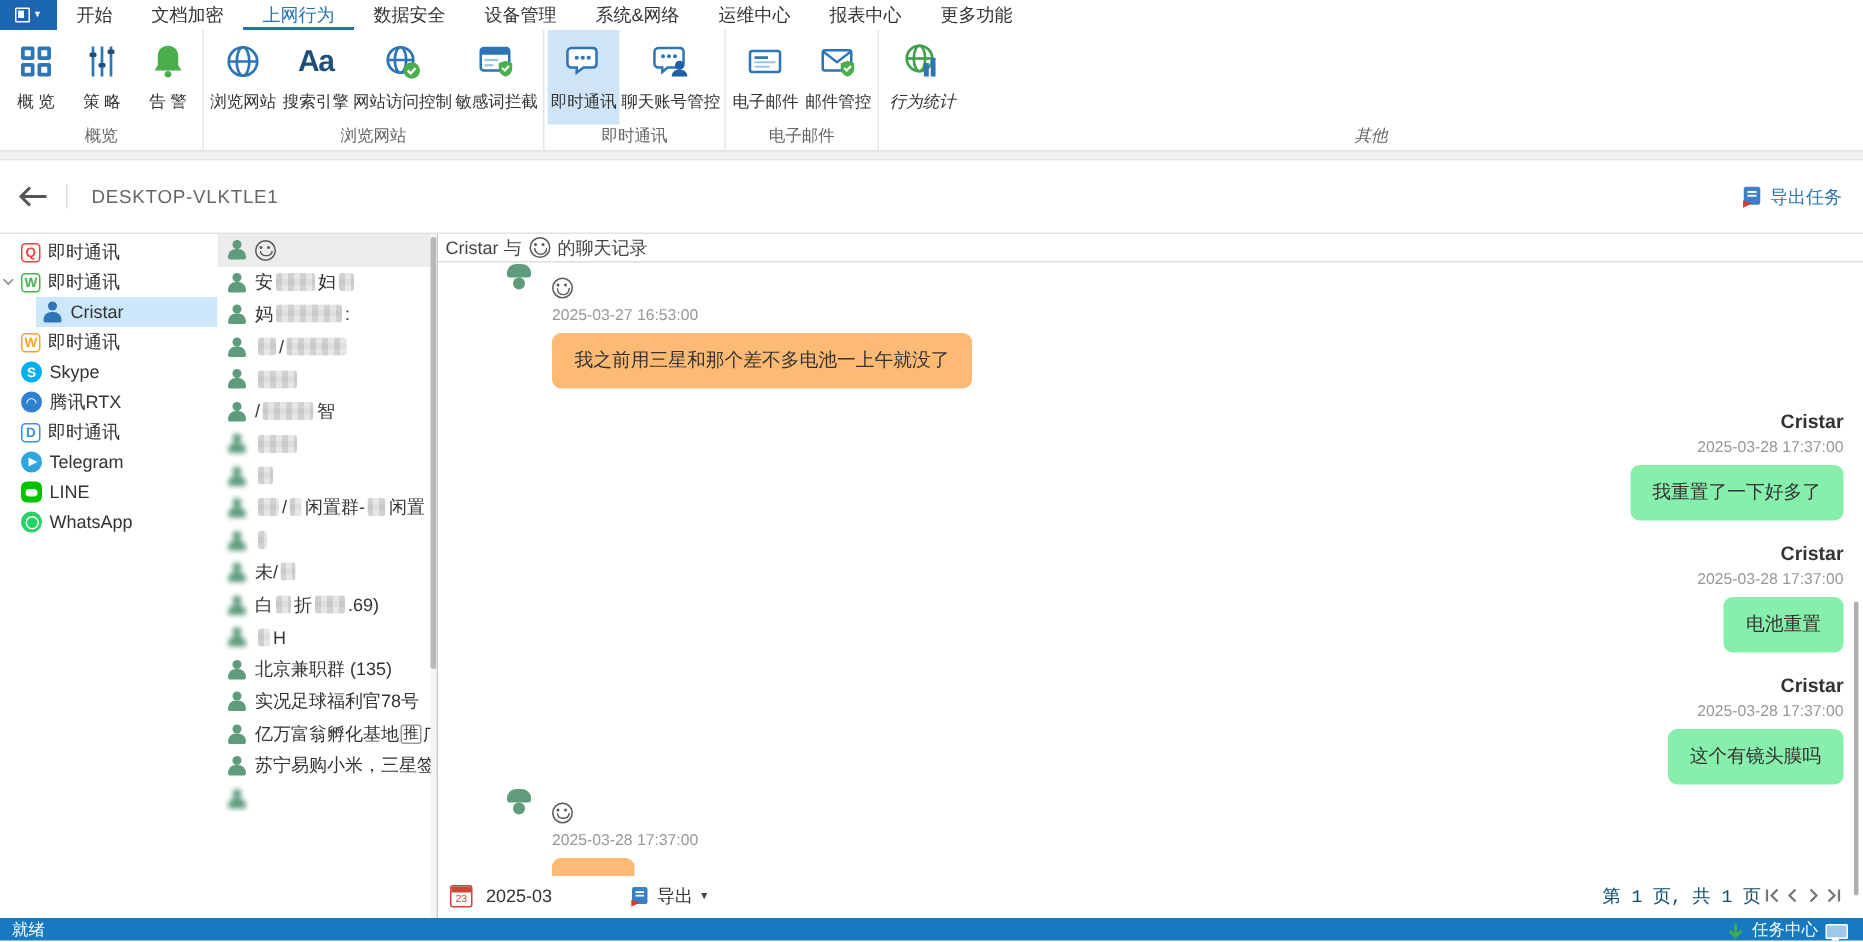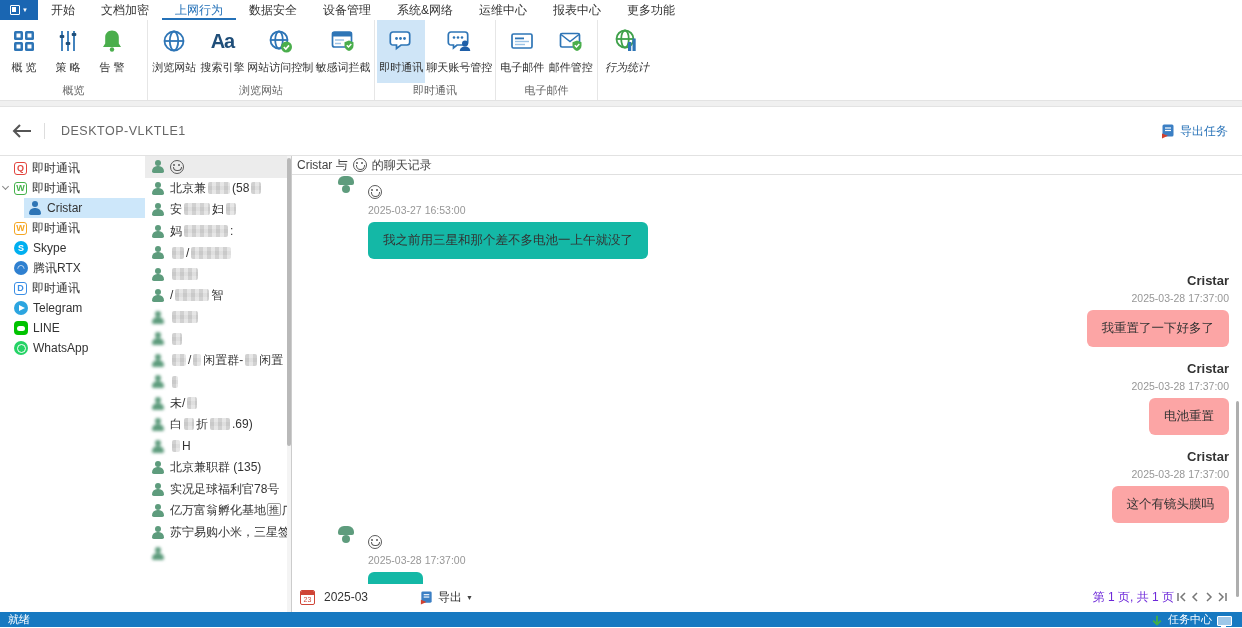--- a/index.html
+++ b/index.html
@@ -81,33 +81,33 @@
   .chat-header { height:19px; display:flex; align-items:center; gap:5px; padding-left:5px; font-size:12px; color:#444; border-bottom:1px solid #e0e0e0; }
   .msgs { position:absolute; top:20px; bottom:28px; left:0; right:0; padding:8px 13px 0 9px; overflow:hidden;margin-left:36px; }
   .msg { margin-bottom:11px; }
   .msg.left { display:flex; gap:13px; }
   .msg.left .avatar-col { width:18px; flex:none; padding-top:1px; }
   .msg.left .avatar-col .person { width:18px; height:18px; }
   .msg.left .avatar-col .person::before { left:5px; width:8px; height:8px; }
   .msg.left .avatar-col .person::after { width:16px; height:9px; }
   .msg .name-row { height:16px; display:flex; align-items:center; }
   .msg .time { font-size:10.5px; color:#979797; margin:4px 0 6px; }
-  .bubble { display:inline-block; max-width:560px; background:#14b8a6; border-radius:6px; padding:10px 15px; font-size:12.5px; color:#333; line-height:1.35; }
+  .bubble { display:inline-block; max-width:560px; background:#fdba74; border-radius:6px; padding:10px 15px; font-size:12.5px; color:#333; line-height:1.35; }
   .msg.right { text-align:right; margin-top:14px; }
   .msg.right .name { font-size:13px; font-weight:bold; color:#333; }
-  .msg.right .bubble { background:#fca5a5; text-align:left; }
+  .msg.right .bubble { background:#86efac; text-align:left; }
 
   
   .chat-footer { position:absolute; bottom:0; left:0; right:0; height:28px; display:flex; align-items:center; padding:0 12px 2px 8px; gap:9px; }
   .cal-icon { width:15px; height:15px; border:1px solid #cf4436; border-radius:2px; position:relative; display:flex; align-items:flex-end; justify-content:center; font-size:7px; color:#cf4436; cursor:pointer; padding-bottom:1px; }
   .cal-icon::before { content:""; position:absolute; top:0; left:0; right:0; height:4px; background:#cf4436; border-radius:1px 1px 0 0; }
   .month-text { color:#333; cursor:pointer; }
   .export-btn { display:flex; align-items:center; gap:4px; cursor:pointer; margin-left:42px; }
   .caret-down { font-size:7px; color:#444; }
-  .pager { margin-left:auto; display:flex; align-items:center; color:#6d28d9; }
+  .pager { margin-left:auto; display:flex; align-items:center; color:#0c4a6e;font-family:Liberation Mono, monospace; }
   .pg-ic { cursor:pointer; display:flex; }
   .chat-scroll { position:absolute; right:3px; top:245px; width:3px; height:196px; background:#aeaeae; border-radius:2px; }
 
   
   .statusbar { height:15px; background:#1779c1; display:flex; align-items:center; color:#fff; font-size:11px; padding:0 8px; }
   .sb-right { margin-left:auto; display:flex; align-items:flex-end; gap:5px; margin-right:4px; cursor:pointer; }
   .mon-ic { width:13px; height:11px; position:relative; }
   .mon-ic::before { content:""; position:absolute; top:0; left:0; width:13px; height:8px; border:1.2px solid #fff; border-radius:1px; background:#9ec7e8; }
   .mon-ic::after { content:""; position:absolute; bottom:0; left:4px; width:5px; height:2px; background:#fff; }
   svg { display:block; }
@@ -125,21 +125,21 @@
   <div class="tab selected">上网行为</div>
   <div class="tab">数据安全</div>
   <div class="tab">设备管理</div>
   <div class="tab">系统&amp;网络</div>
   <div class="tab">运维中心</div>
   <div class="tab">报表中心</div>
   <div class="tab">更多功能</div>
 </div>
 
 <div class="ribbon">
-  <div class="rgroup" style="width:148px">
+  <div class="rgroup" style="width:136px">
     <div class="rbtns">
       <div class="rbtn">
         <span class="ric">
           <svg width="26" height="26" viewBox="0 0 26 26">
               <g fill="#2e75b6">
                 <rect x="3" y="3" width="9" height="9" rx="1.5"></rect>
                 <rect x="14" y="3" width="9" height="9" rx="1.5"></rect>
                 <rect x="3" y="14" width="9" height="9" rx="1.5"></rect>
                 <rect x="14" y="14" width="9" height="9" rx="1.5"></rect>
               </g>
@@ -308,20 +308,21 @@
               </g>
               <g fill="#2e75b6">
                 <rect x="14" y="14" width="3.2" height="9"></rect>
                 <rect x="18.5" y="10.5" width="3.2" height="12.5"></rect>
               </g>
             </svg>
         </span>
         <span class="rlabel">行为统计</span>
       </div>
     </div>
+    <div class="rgroup-label">其他</div>
   </div>
 </div>
 <div class="ribbon-strip"></div>
 
 <div class="navbar">
   <div class="back-btn">
     <svg width="22" height="18" viewBox="0 0 22 18" fill="none" stroke="#555" stroke-width="2">
         <path d="M20 9H3M9 3L3 9l6 6"></path>
       </svg>
   </div>
@@ -384,24 +385,20 @@
     </div>
   </div>
 
   <div class="contacts">
     <div>
   <div class="crow sel">
     <span class="person"></span>
     <span class="clabel"><span class="emoji-face"></span></span>
   </div>
 
-  <div class="crow">
-    <span class="person"></span>
-    <span class="clabel"><span>北京兼</span><span class="mosaic" style="width: 22px;"></span><span>(58</span><span class="mosaic" style="width: 10px;"></span></span>
-  </div>
 
   <div class="crow">
     <span class="person"></span>
     <span class="clabel"><span>安</span><span class="mosaic" style="width: 26px;"></span><span>妇</span><span class="mosaic" style="width: 10px;"></span></span>
   </div>
 
   <div class="crow">
     <span class="person"></span>
     <span class="clabel"><span>妈</span><span class="mosaic" style="width: 44px;"></span><span>:</span></span>
   </div>

